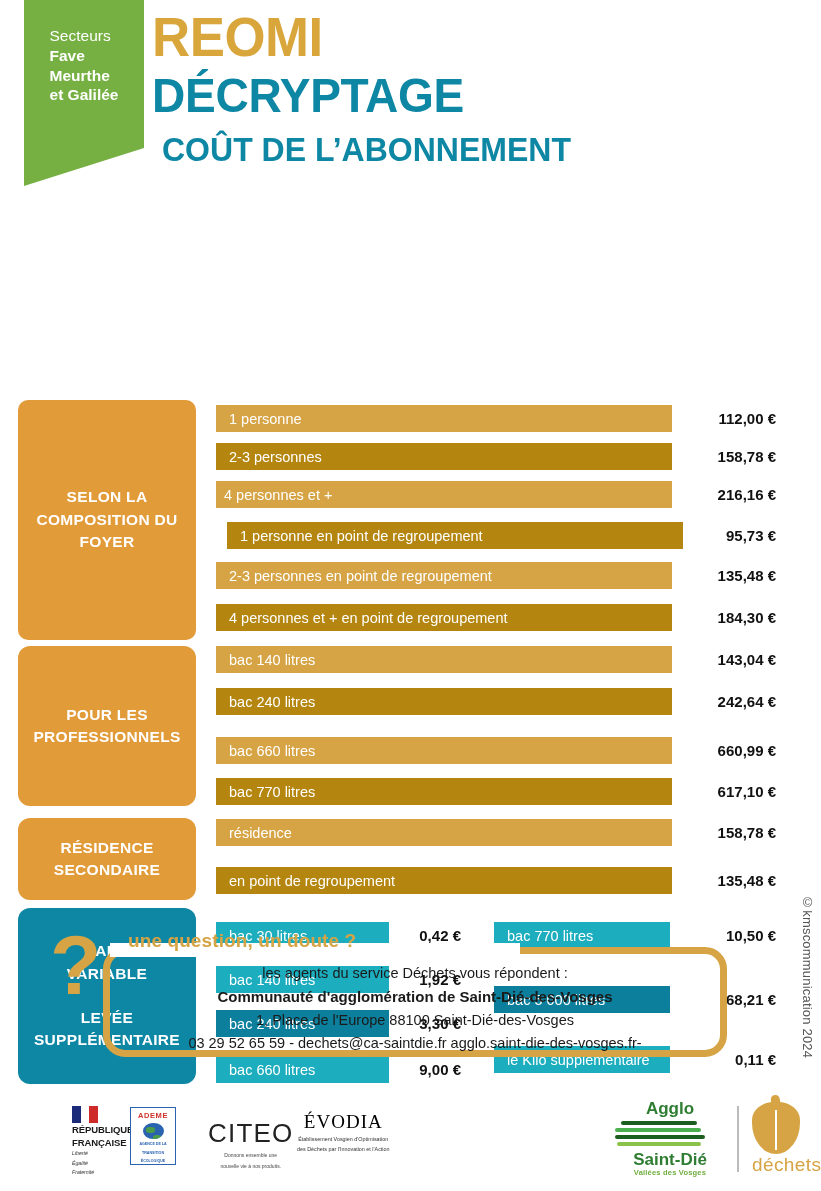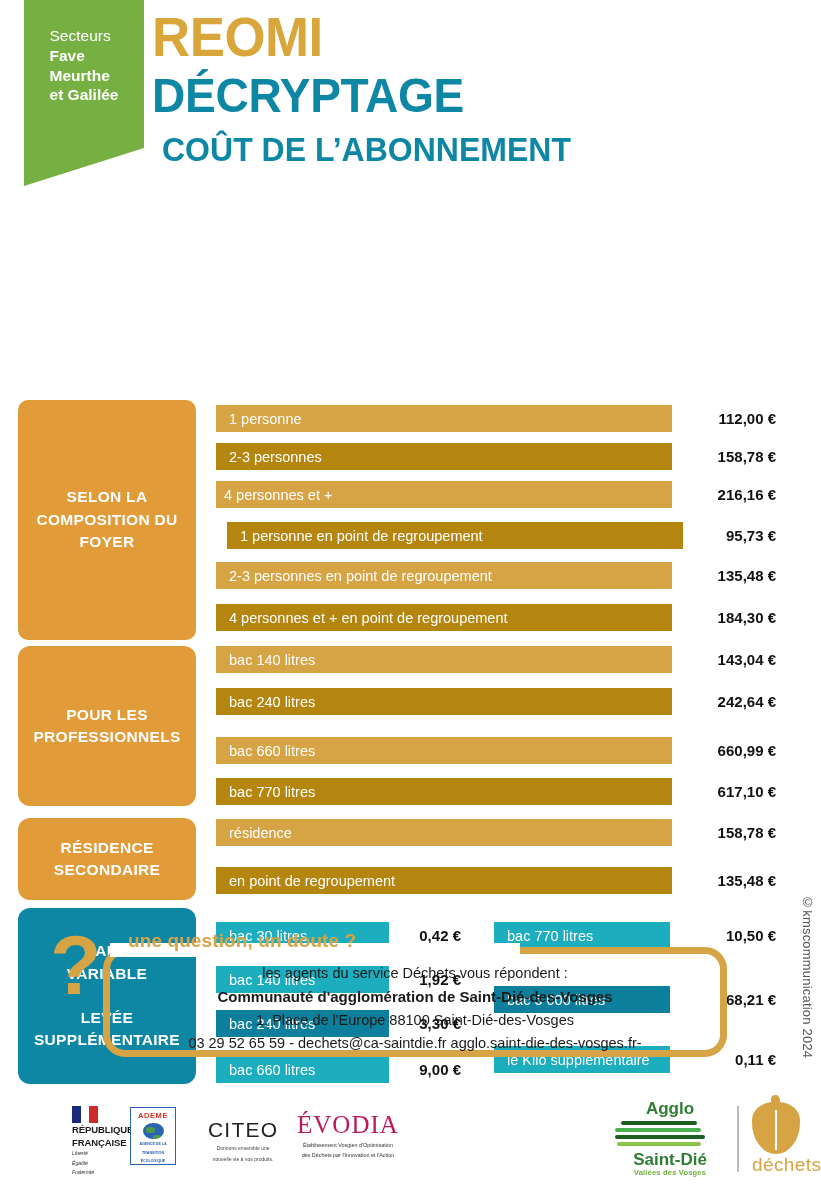--- a/index.html
+++ b/index.html
@@ -143,25 +143,25 @@
                display:flex; flex-direction:column; align-items:center; padding-top:3px; box-sizing:border-box; }
   .ademe-t { font-size:7.5px; font-weight:700; color:#d0342c; letter-spacing:0.6px; }
   .ademe-globe { width:21px; height:21px; border-radius:50%; background:#2a63b0; margin-top:3px;
                  position:relative; overflow:hidden; }
   .ademe-globe::before { content:""; position:absolute; left:3px; top:4px; width:9px; height:6px;
                          background:#4a9b4a; border-radius:40%; }
   .ademe-globe::after { content:""; position:absolute; left:10px; top:12px; width:8px; height:6px;
                         background:#4a9b4a; border-radius:40%; }
   .ademe-sub { font-size:3.6px; color:#2a63b0; line-height:1.45; text-align:center; margin-top:3px; font-weight:700; }
 
-  .citeo-word { font-size:21px; font-weight:400; letter-spacing:1.2px; color:#222;
+  .citeo-word { font-size:26px; font-weight:400; letter-spacing:1.2px; color:#222;
                 font-family:"Liberation Sans", sans-serif; }
   .citeo-sub { font-size:5px; color:#444; line-height:1.5; margin-top:3px; }
 
-  .evodia-word { font-size:25px; letter-spacing:1px; color:#be185d; font-weight:400;
+  .evodia-word { font-size:19px; letter-spacing:1px; color:#000000; font-weight:400;
                  font-family:"Liberation Serif", serif; }
   .evodia-sub { font-size:5.4px; color:#333; line-height:1.5; margin-top:2px; text-align:center; }
 
   .agglo-word { font-size:17px; font-weight:800; color:#2e7d32; line-height:1; }
   .agglo-hills { width:92px; height:30px; position:relative; margin:2px 0; }
   .agglo-hills span { position:absolute; left:0; height:4px; border-radius:2px; }
   .agglo-name { font-size:17px; font-weight:800; color:#2e7d32; line-height:1; }
   .agglo-sub { font-size:7.5px; font-weight:700; color:#6fae3e; letter-spacing:0.2px; }
   .divider-v { width:1.6px; background:#bbb; }
   .sack { width:48px; height:52px; background:#D6A444; border-radius:46% 46% 50% 50% / 34% 34% 60% 60%; position:relative; }

